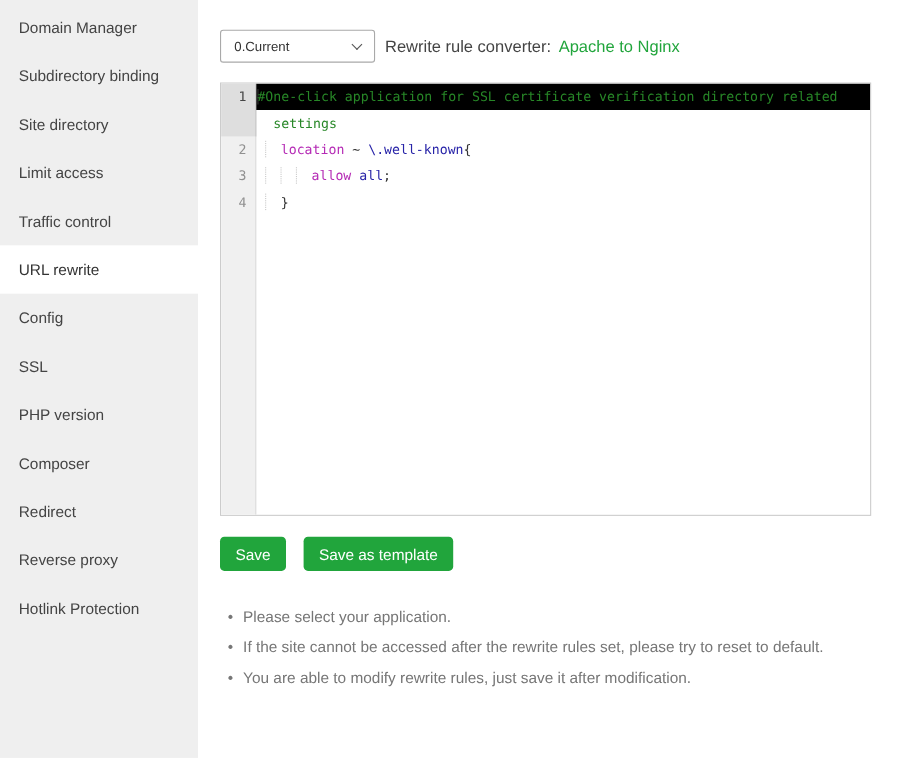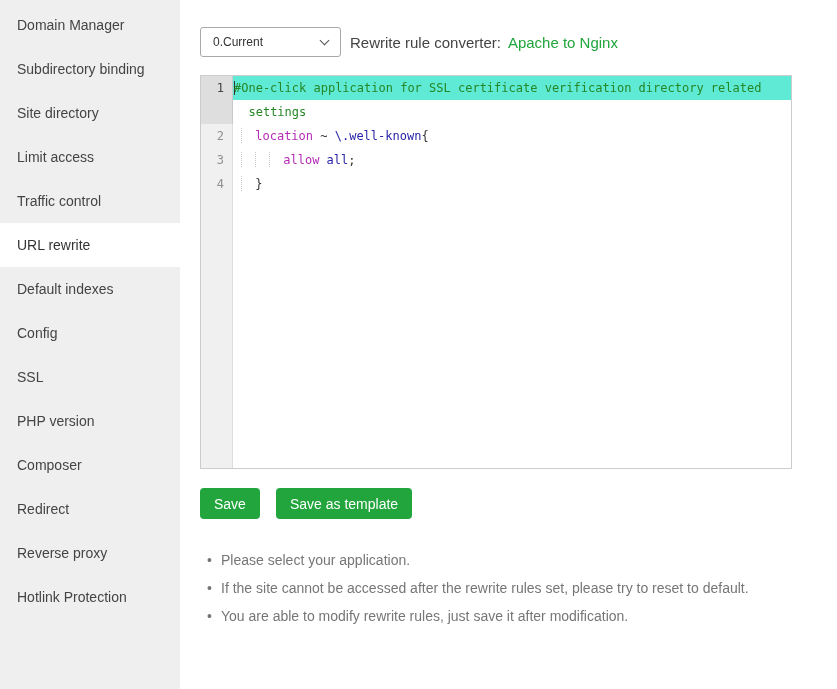--- a/index.html
+++ b/index.html
@@ -55,21 +55,21 @@
     text-align:right; padding-right:8px;
     font:12px/24px "DejaVu Sans Mono", monospace;
     color:#909090;
   }
   .gcell.active { background:#dedede; color:#444; margin-right:-1px; border-right:1px solid #c9c9c9; }
   .code {
     flex:1; font:12px/24px "DejaVu Sans Mono", monospace;
     color:#333; cursor:text;
   }
   .crow { height:24px; white-space:pre; padding-left:1px; }
-  .crow.hl { background:#5eead4; }
+  .crow.hl { background:#000000; }
   .tok-comment { color:#278727; }
   .tok-keyword { color:#b52bb5; }
   .tok-atom    { color:#2824a8; }
   .tok-plain   { color:#333; }
   .tok-guide {
     display:inline-block; width:14px; height:15px;
     border-left:1px dotted #c9c9c9; vertical-align:middle; margin-top:-2px;
   }
   .tok-cursor {
     display:inline-block; width:1px; height:14px; margin-right:-1px;
@@ -94,21 +94,20 @@
 
 <div class="app">
 
   <aside class="sidebar" id="sidebar">
       <div class="side-item">Domain Manager</div>
       <div class="side-item">Subdirectory binding</div>
       <div class="side-item">Site directory</div>
       <div class="side-item">Limit access</div>
       <div class="side-item">Traffic control</div>
       <div class="side-item active">URL rewrite</div>
-      <div class="side-item">Default indexes</div>
       <div class="side-item">Config</div>
       <div class="side-item">SSL</div>
       <div class="side-item">PHP version</div>
       <div class="side-item">Composer</div>
       <div class="side-item">Redirect</div>
       <div class="side-item">Reverse proxy</div>
       <div class="side-item">Hotlink Protection</div>
     </aside>
 
   <main class="content">

